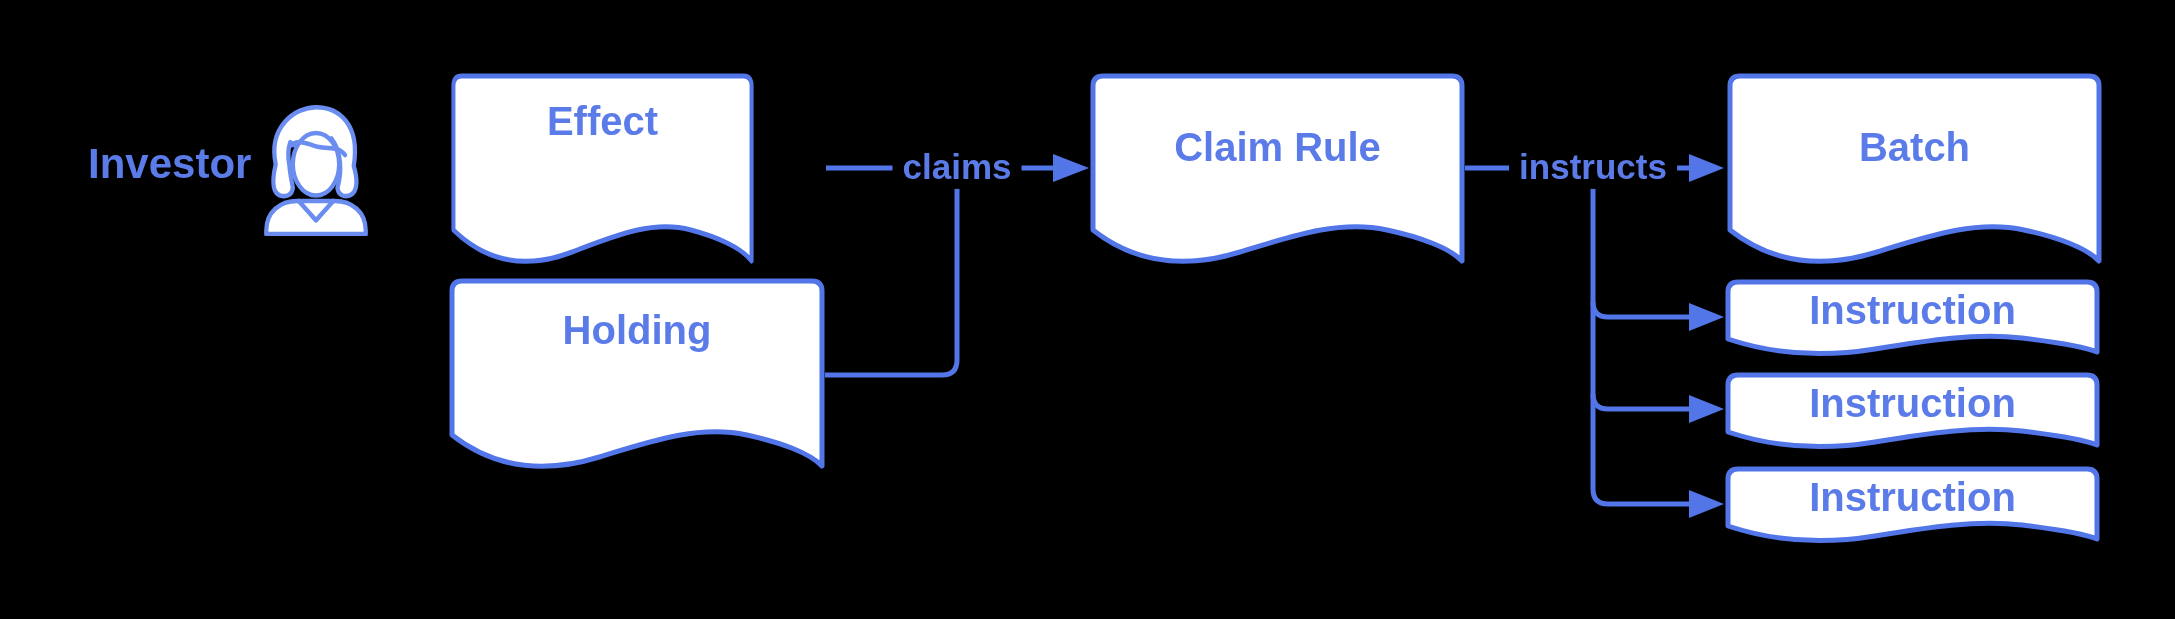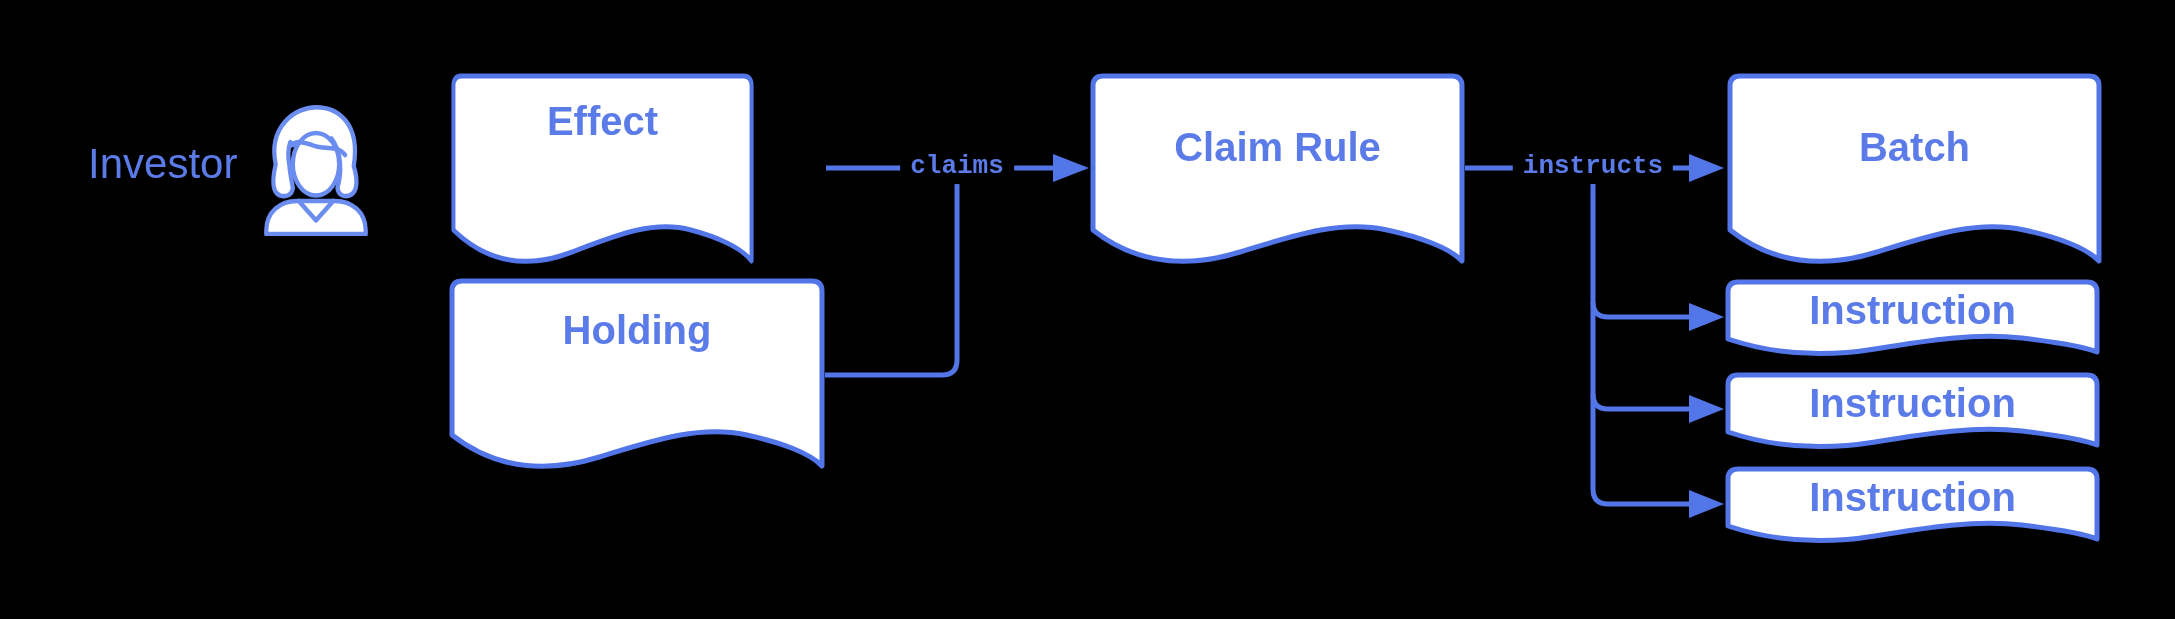--- a/index.html
+++ b/index.html
@@ -19,36 +19,36 @@
 
   
   .connector{position:absolute;left:0;top:0;width:2175px;height:619px;}
   .connector path{stroke:var(--stroke);stroke-width:5;fill:none;stroke-linejoin:round;}
   .connector polygon{fill:var(--stroke);stroke:none;}
 
   
   .edge-label{
     position:absolute;transform:translate(-50%,-50%);
     background:var(--background);color:var(--text);
-    font-size:26px;font-weight:700;line-height:1.15;
-    padding:2px 10px;white-space:nowrap;font-family:Liberation Mono, monospace;
+    font-size:35px;font-weight:700;line-height:1.15;
+    padding:2px 10px;white-space:nowrap;
   }
 
   
   .doc-box{position:absolute;}
   .doc-shape{position:absolute;left:0;top:0;width:100%;height:100%;}
   .doc-shape path{fill:var(--node_fill);stroke:var(--stroke);stroke-width:5;stroke-linejoin:round;}
   .doc-text{position:relative;width:100%;text-align:center;color:var(--text);}
   .doc-title{font-size:40px;font-weight:700;line-height:44px;}
   .doc-subtitle{font-size:40px;font-weight:400;line-height:44px;}
 
   
   .actor-label{
     position:absolute;color:var(--text);
-    font-size:42px;font-weight:400;white-space:nowrap;
+    font-size:42px;font-weight:700;white-space:nowrap;
   }
   .person{position:absolute;}
   .person path,.person ellipse{
     fill:var(--node_fill);stroke:var(--icon_stroke);
     stroke-width:5;stroke-linejoin:round;stroke-linecap:round;
   }
   .person .no-fill{fill:none;}
 </style>
 </head>
 <body>

